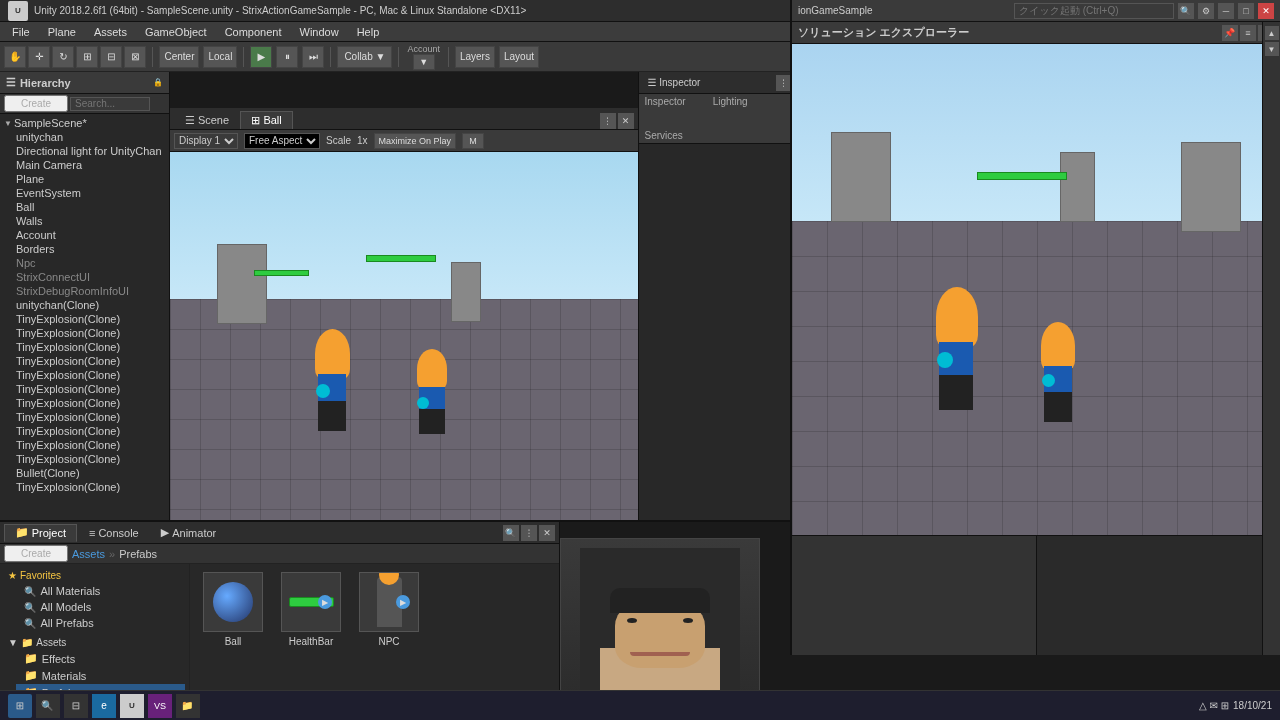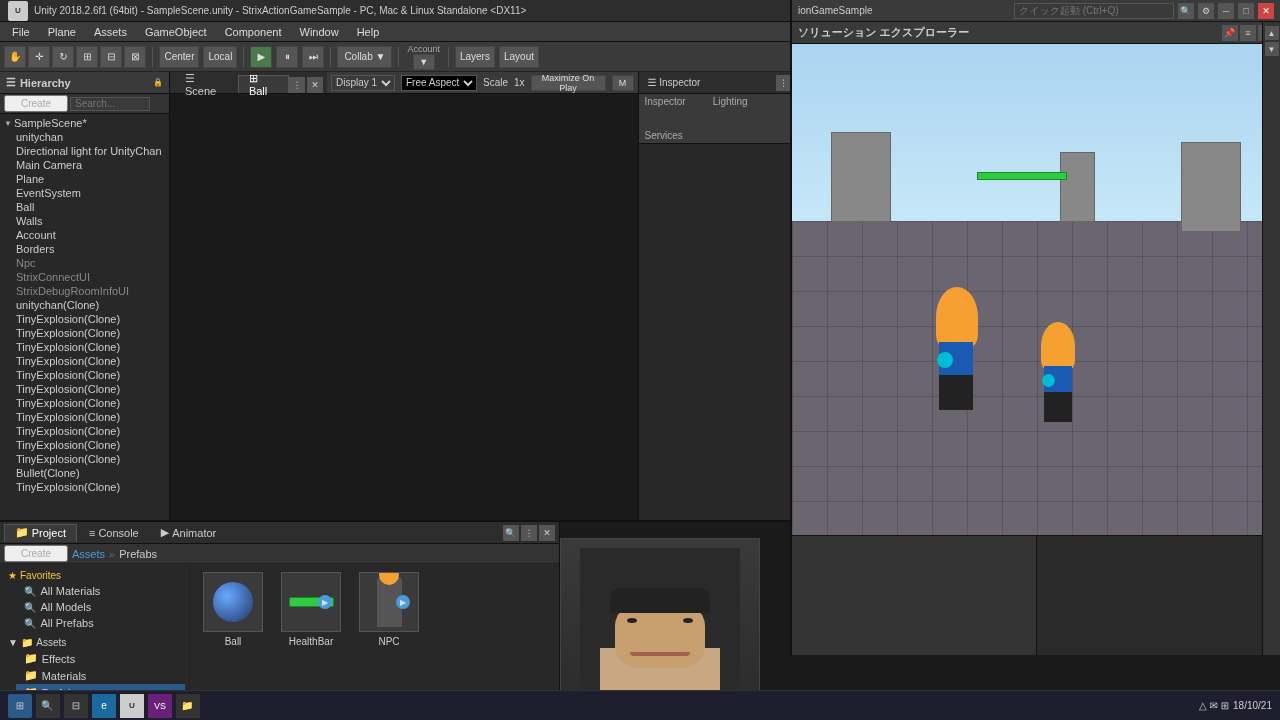--- a/index.html
+++ b/index.html
@@ -53,21 +53,21 @@
     .hierarchy-list { flex: 1; overflow-y: auto; padding: 2px 0; }
     .hierarchy-item {
       padding: 1px 4px 1px 12px; font-size: 11px; color: #ccc; cursor: pointer; white-space: nowrap;
       overflow: hidden; text-overflow: ellipsis;
     }
     .hierarchy-item.parent { padding-left: 4px; }
     .hierarchy-item.indent1 { padding-left: 16px; }
     .hierarchy-item.greyed { color: #888; }
 
     
-    .center-panel { flex: 1; display: flex; flex-direction: row; }
+    .center-panel { flex: 1; display: flex; flex-direction: column; margin-top: 36px; }
     .view-tabs { height: 22px; background: #2d2d2d; display: flex; align-items: flex-end; padding: 0 4px; border-bottom: 1px solid #111; }
     .view-tab { height: 18px; padding: 0 10px; font-size: 11px; color: #ccc; cursor: pointer; display: flex; align-items: center; border: 1px solid transparent; }
     .view-tab.active { background: #3a3a3a; border: 1px solid #555; border-bottom: none; color: #fff; }
     .view-sub-toolbar { height: 22px; background: #3a3a3a; display: flex; align-items: center; padding: 0 4px; gap: 6px; font-size: 10px; color: #ccc; border-bottom: 1px solid #111; }
     .view-area { flex: 1; background: #4a4a4a; position: relative; overflow: hidden; }
     .project-tabs { height: 22px; background: #2d2d2d; display: flex; align-items: center; padding: 0 4px; gap: 2px; border-bottom: 1px solid #111; }
     .project-tab { height: 18px; padding: 0 10px; font-size: 11px; color: #ccc; cursor: pointer; display: flex; align-items: center; }
     .project-tab.active { background: #3a3a3a; color: #fff; border: 1px solid #555; border-bottom: 1px solid #3a3a3a; }
     .project-body { flex: 1; display: flex; }
     .project-tree { width: 190px; padding: 4px; border-right: 1px solid #222; overflow-y: auto; }

